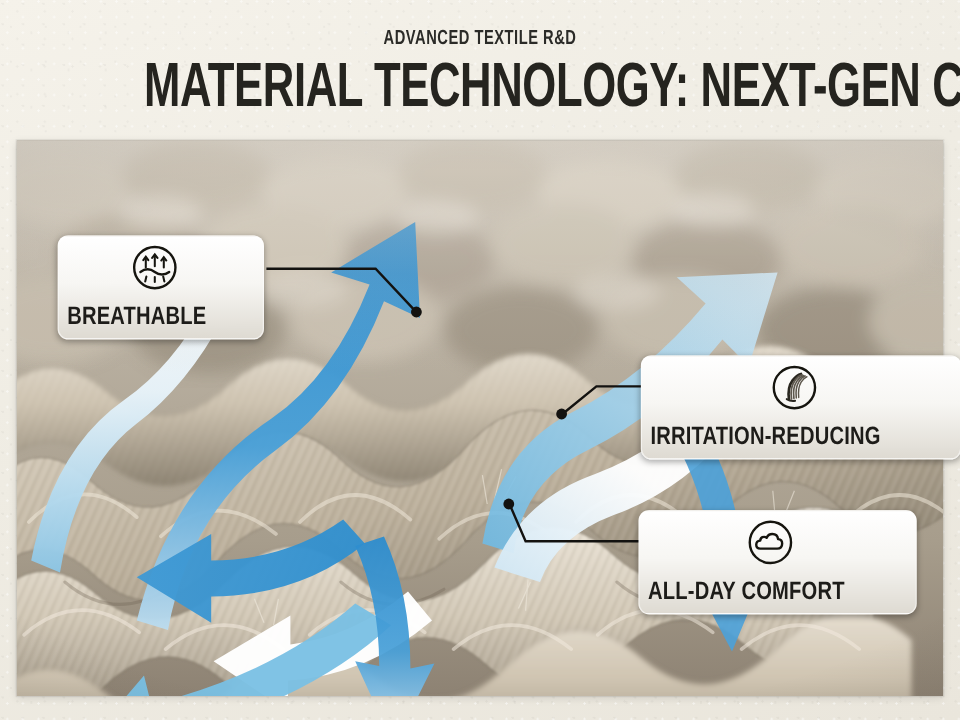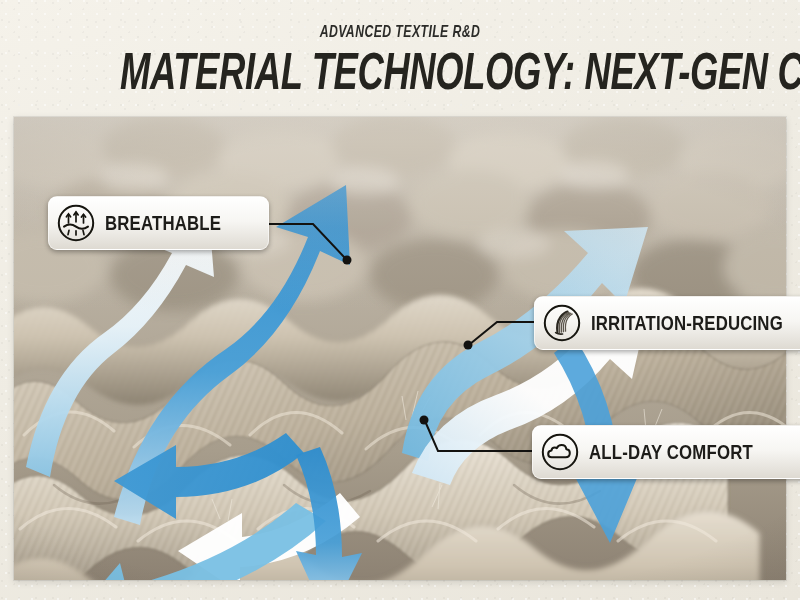--- a/index.html
+++ b/index.html
@@ -16,21 +16,21 @@
       radial-gradient(circle at 12% 18%, rgba(0,0,0,.035) 0 1px, transparent 1px),
       radial-gradient(circle at 63% 41%, rgba(0,0,0,.03) 0 1px, transparent 1px),
       radial-gradient(circle at 31% 77%, rgba(0,0,0,.03) 0 1px, transparent 1px),
       radial-gradient(circle at 84% 88%, rgba(0,0,0,.028) 0 1px, transparent 1px),
       radial-gradient(circle at 47% 9%, rgba(255,255,255,.5) 0 1px, transparent 1px),
       linear-gradient(160deg,#f5f2ea 0%,#efece3 45%,#eae6dc 100%);
     background-size:17px 17px,23px 23px,29px 29px,31px 31px,13px 13px,100% 100%;
     pointer-events:none;
   }
   
-  .header{position:absolute;left:0;top:0;width:800px;text-align:center;z-index:5;font-style:italic;}
+  .header{position:absolute;left:0;top:0;width:800px;text-align:center;z-index:5;}
   .kicker{
     font-size:17px;font-weight:700;letter-spacing:.6px;
     color:#2b2b28;margin-top:22px;
     transform:scaleX(.72);transform-origin:center;
     white-space:nowrap;
   }
   .headline{
     font-size:52px;font-weight:700;line-height:.92;
     color:#25241f;margin-top:6px;letter-spacing:-.5px;
     transform:scaleX(.70);transform-origin:center;
@@ -53,20 +53,21 @@
   }
   
   .pill{
     position:absolute;z-index:6;
     display:flex;align-items:center;gap:9px;
     padding:6px 18px 6px 7px;
     border-radius:9px;
     background:linear-gradient(180deg,#ffffff 0%,#f7f6f3 46%,#dedad2 100%);
     box-shadow:0 2px 5px rgba(0,0,0,.33), inset 0 1px 0 rgba(255,255,255,.9);
     border:1px solid rgba(255,255,255,.55);
+    flex-direction:column;
   }
   .pill .badge{
     width:40px;height:40px;flex:0 0 40px;border-radius:50%;
     display:block;
   }
   .pill .ptext{
     font-size:21px;font-weight:700;color:#1d1c19;letter-spacing:.2px;
     transform:scaleX(.80);transform-origin:left center;
     white-space:nowrap;
   }

